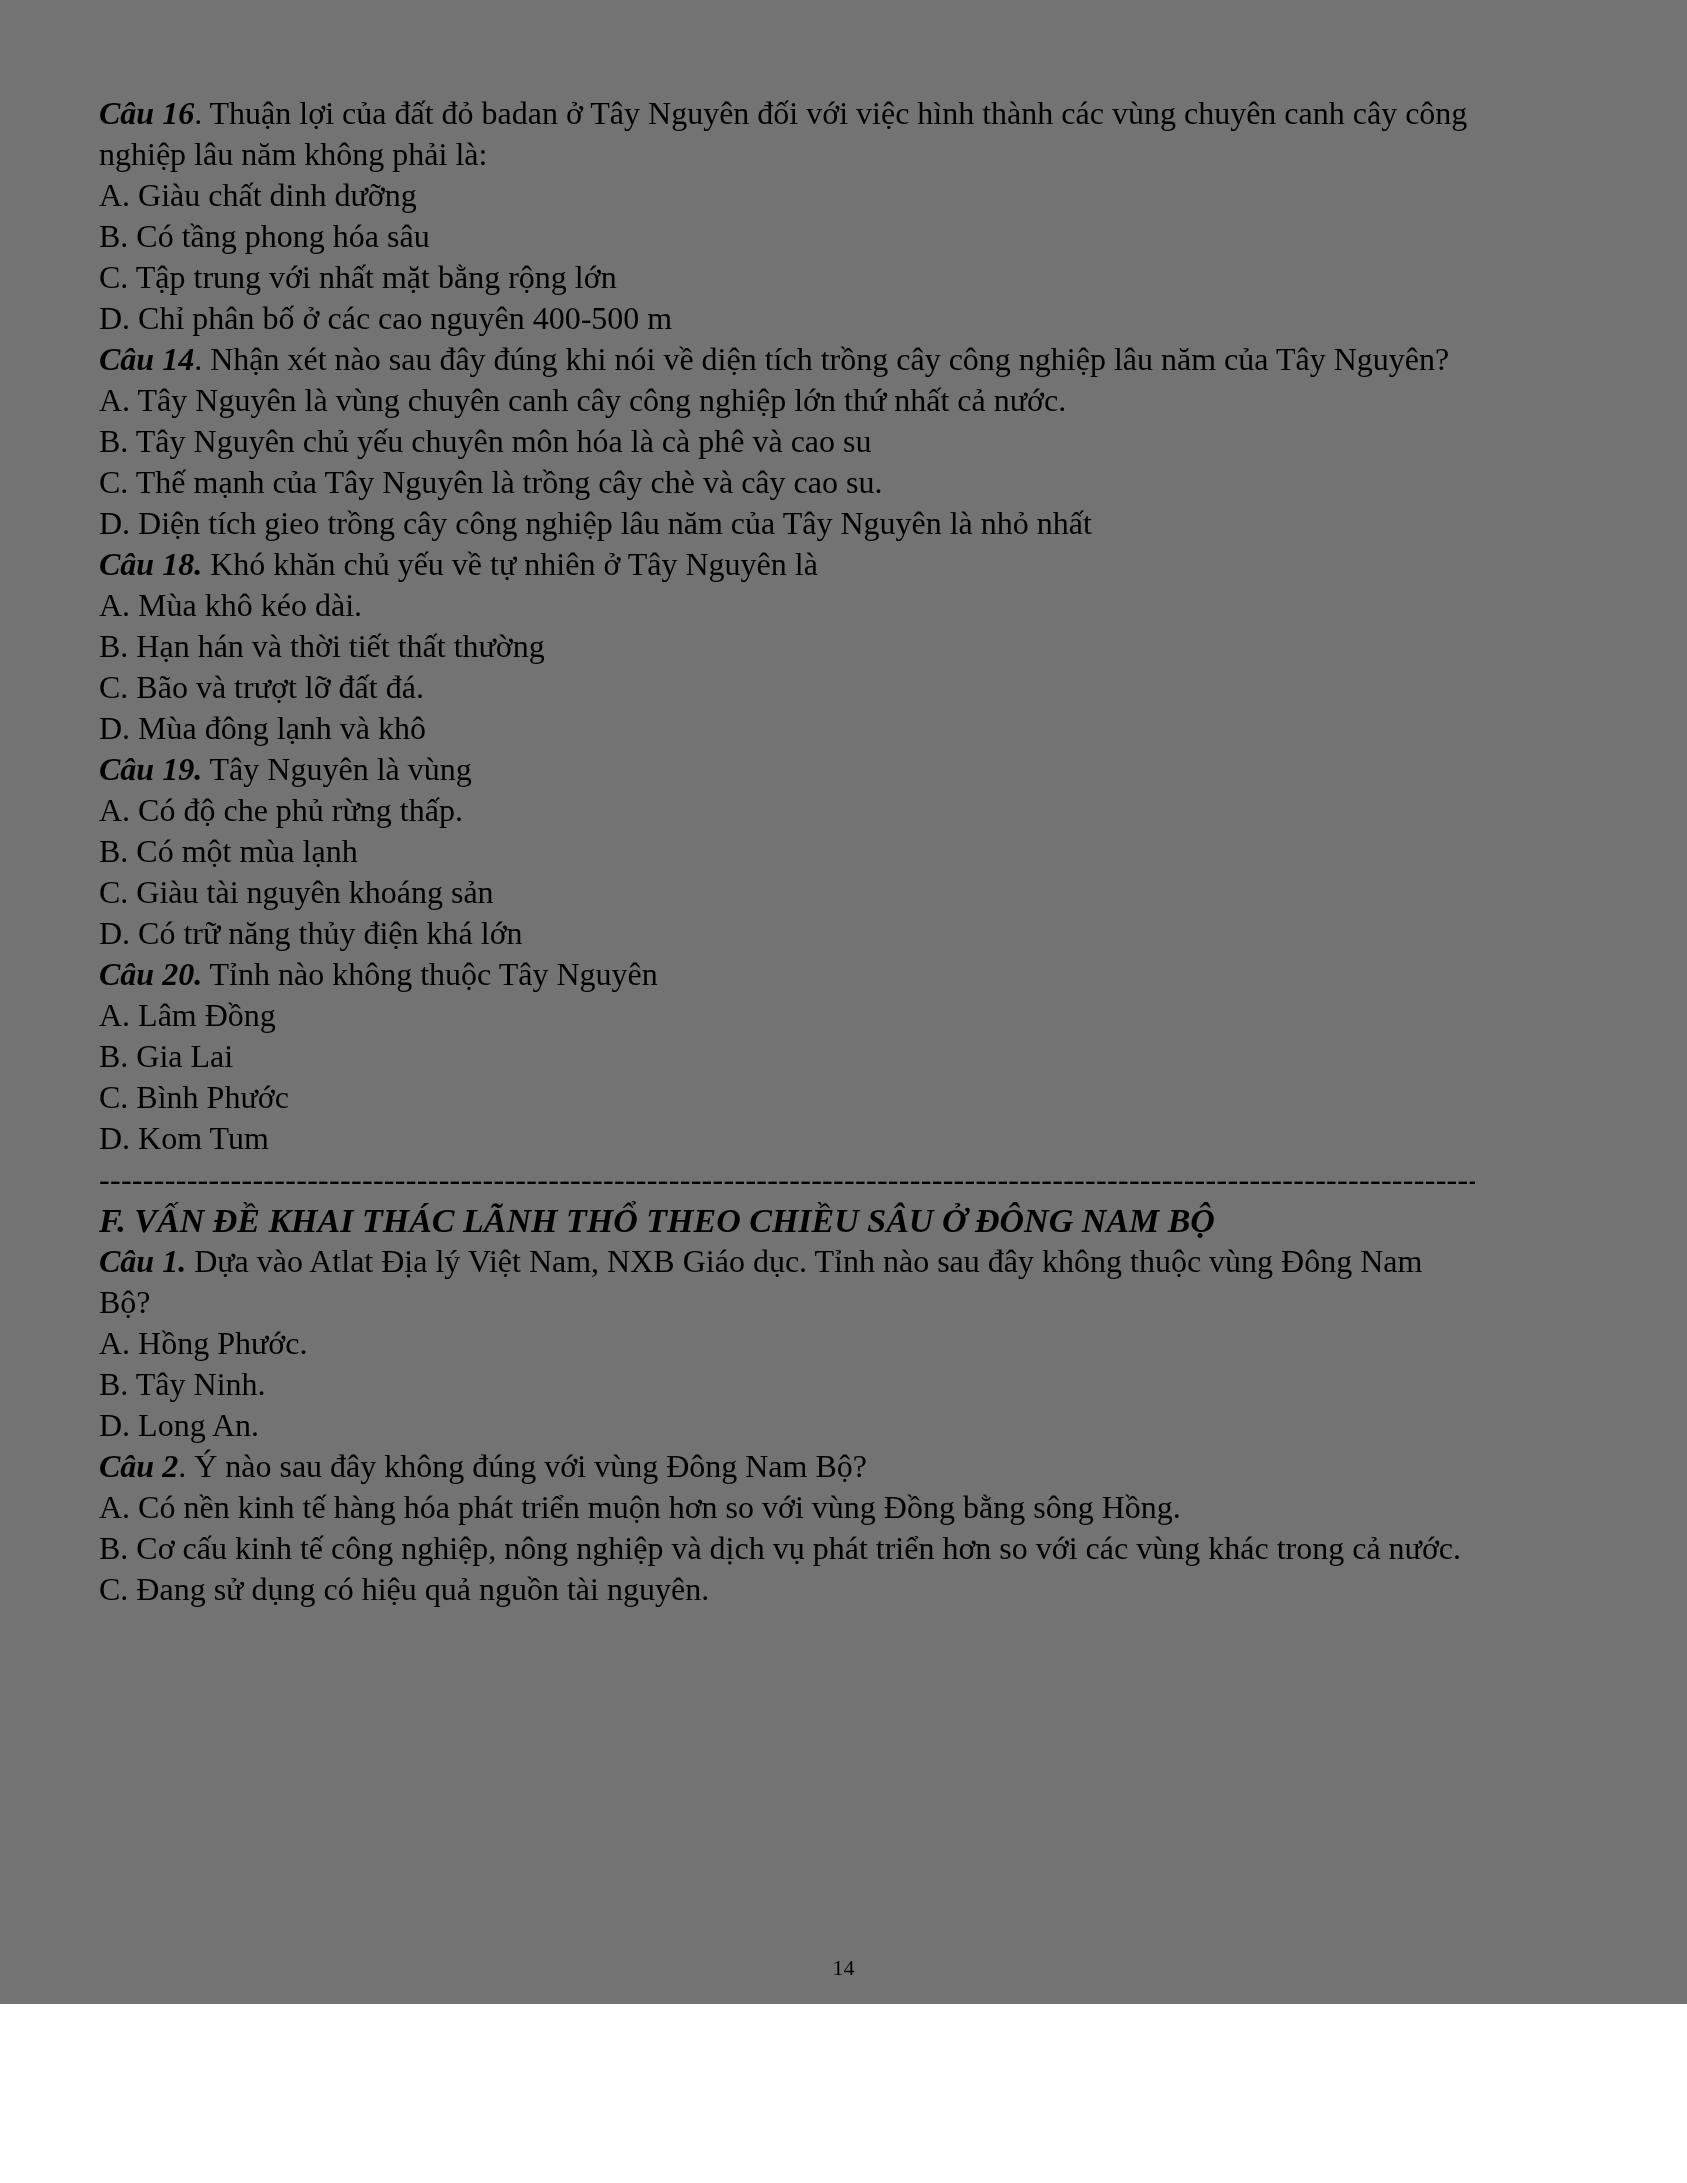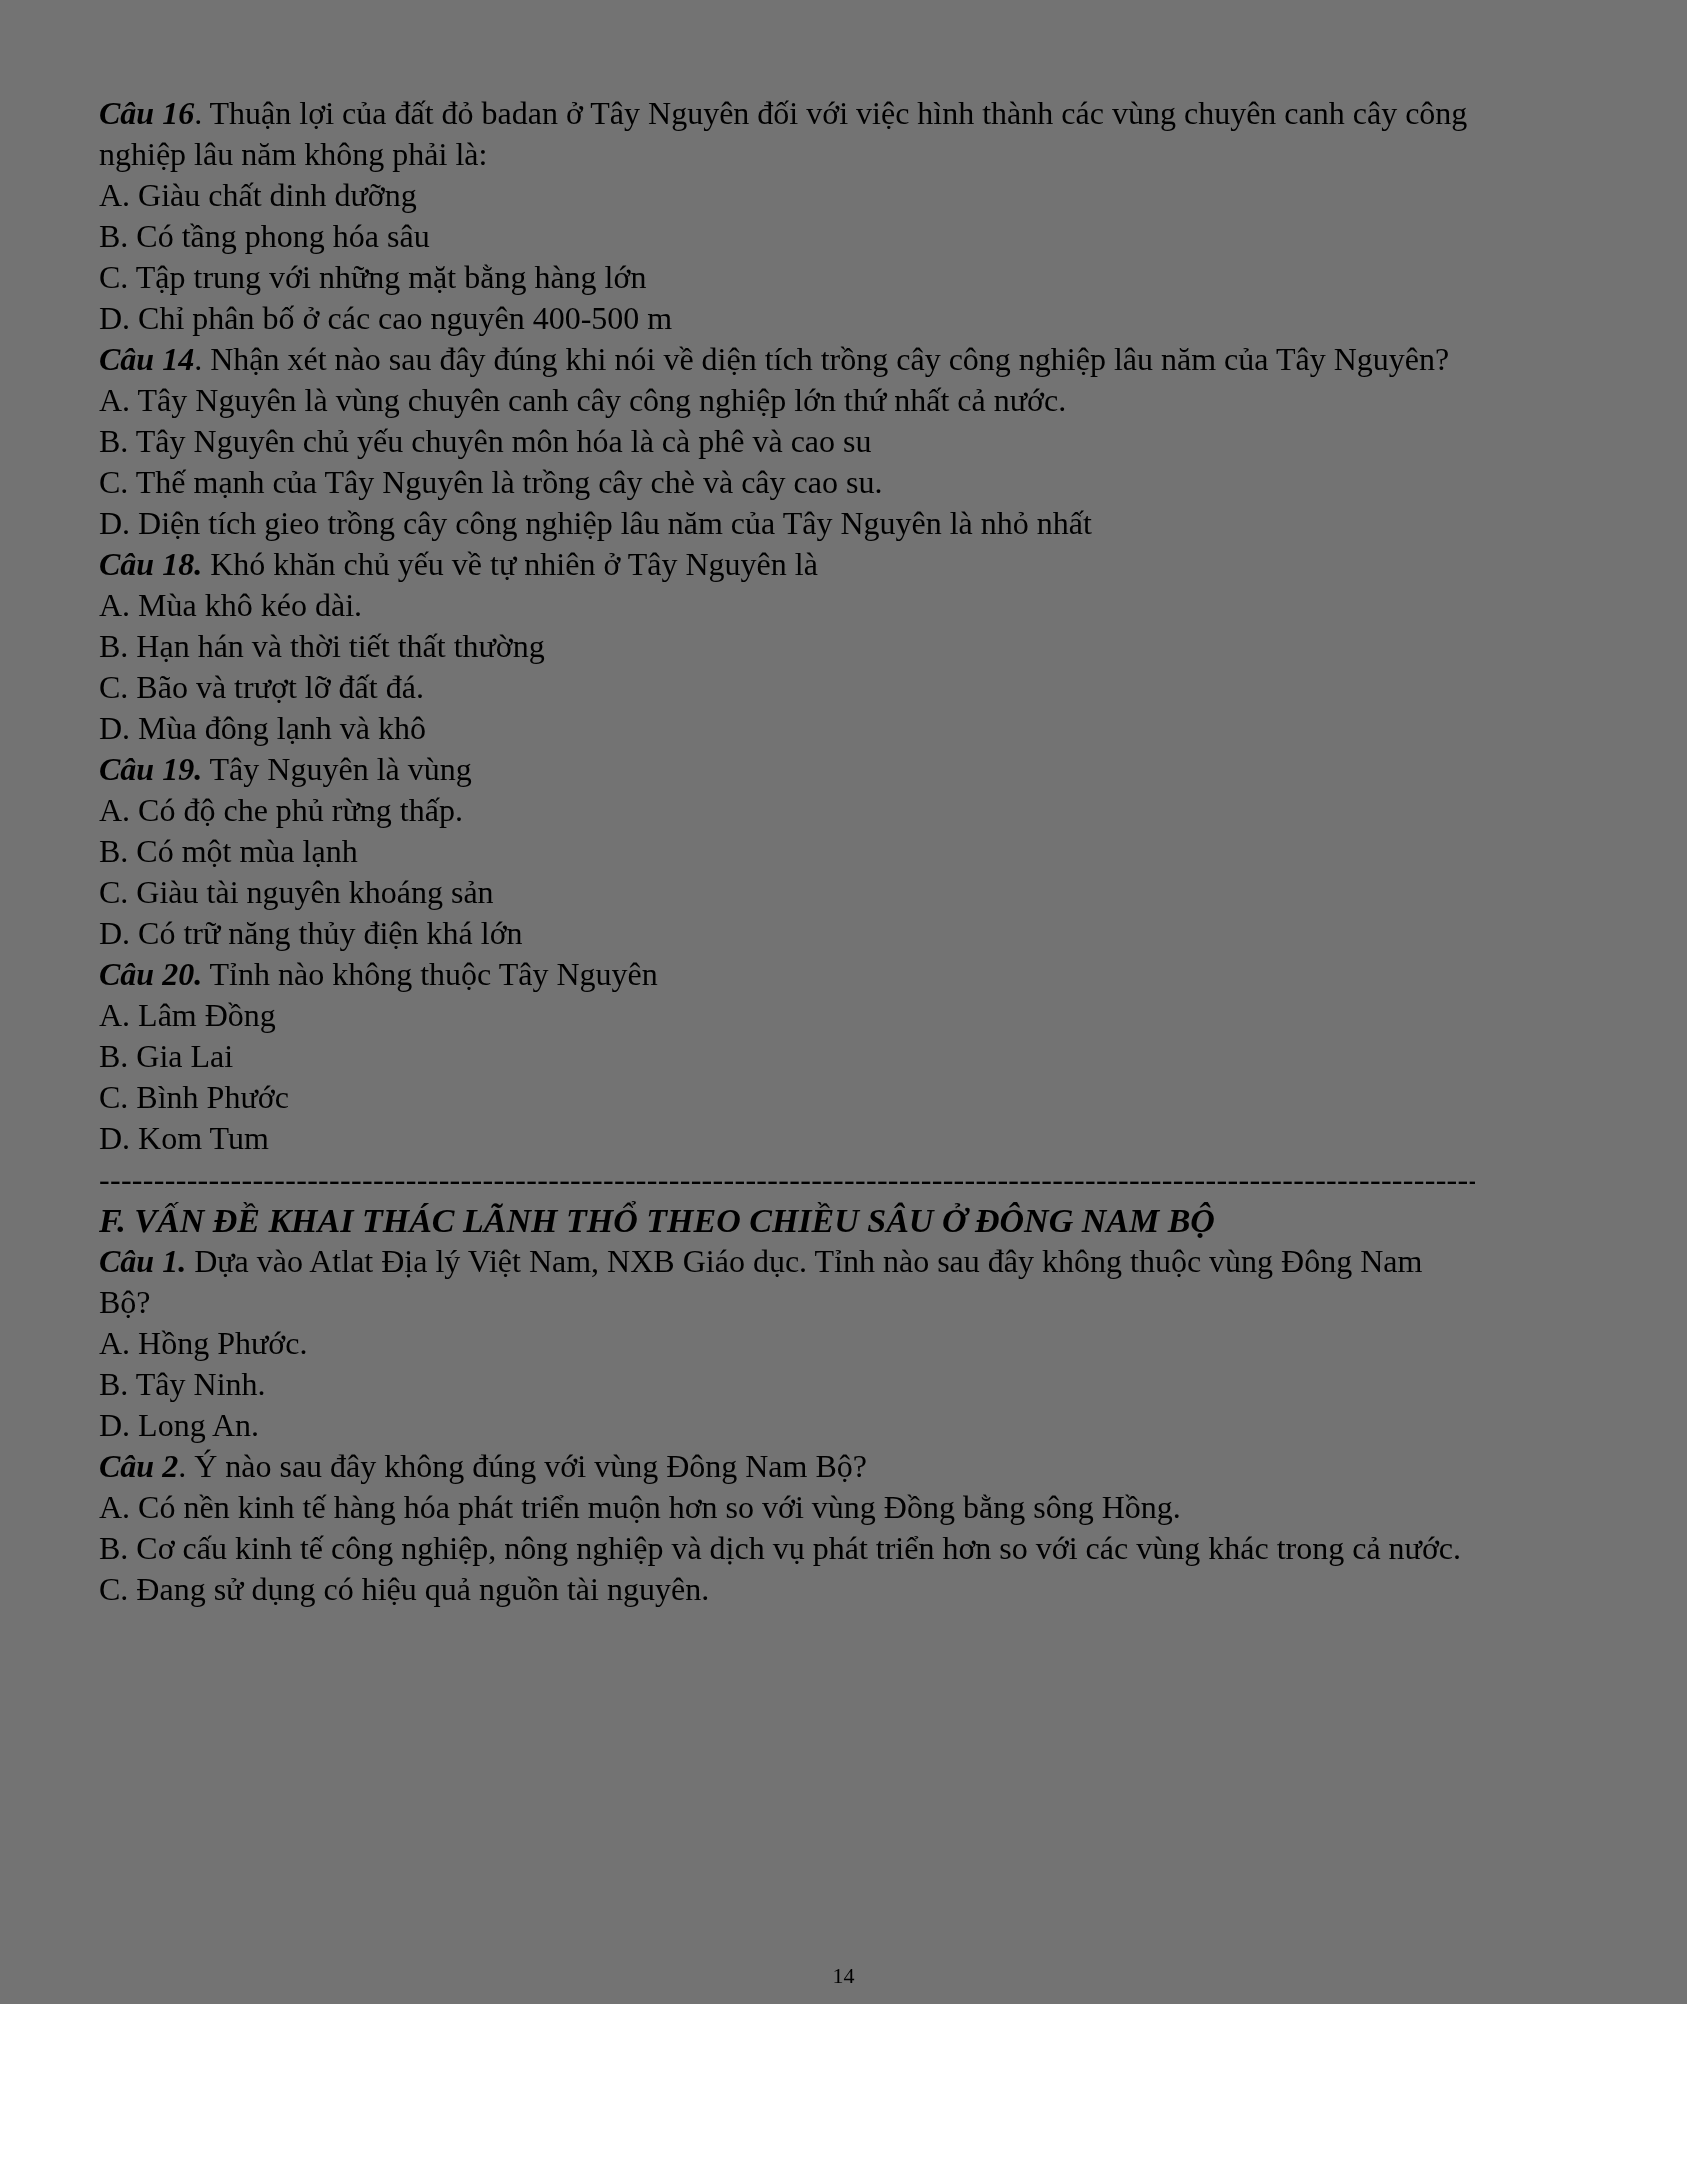--- a/index.html
+++ b/index.html
@@ -29,36 +29,36 @@
   .section-header {
     margin: 0;
     font-weight: bold;
     font-size: 34px;
     font-style: italic;
   }
   .page-num {
     position: absolute;
     left: 0;
     right: 0;
-    bottom: 16px;
+    bottom: 24px;
     text-align: center;
     font-size: 22px;
     line-height: 24px;
   }
 </style>
 </head>
 <body>
 
 <div class="page">
 
   <div class="question">
     <p class="q-text"><span class="q-label">Câu 16</span><span>. Thuận lợi của đất đỏ badan ở Tây Nguyên đối với việc hình thành các vùng chuyên canh cây công nghiệp lâu năm không phải là:</span></p>
     <div class="option">A. Giàu chất dinh dưỡng</div>
     <div class="option">B. Có tầng phong hóa sâu</div>
-    <div class="option">C. Tập trung với những mặt bằng hàng lớn</div>
+    <div class="option">C. Tập trung với nhất mặt bằng rộng lớn</div>
     <div class="option">D. Chỉ phân bố ở các cao nguyên 400-500 m</div>
   </div>
 
   <div class="question">
     <p class="q-text"><span class="q-label">Câu 14</span><span>. Nhận xét nào sau đây đúng khi nói về diện tích trồng cây công nghiệp lâu năm của Tây Nguyên?</span></p>
     <div class="option">A. Tây Nguyên là vùng chuyên canh cây công nghiệp lớn thứ nhất cả nước.</div>
     <div class="option">B. Tây Nguyên chủ yếu chuyên môn hóa là cà phê và cao su</div>
     <div class="option">C. Thế mạnh của Tây Nguyên là trồng cây chè và cây cao su.</div>
     <div class="option">D. Diện tích gieo trồng cây công nghiệp lâu năm của Tây Nguyên là nhỏ nhất</div>
   </div>

